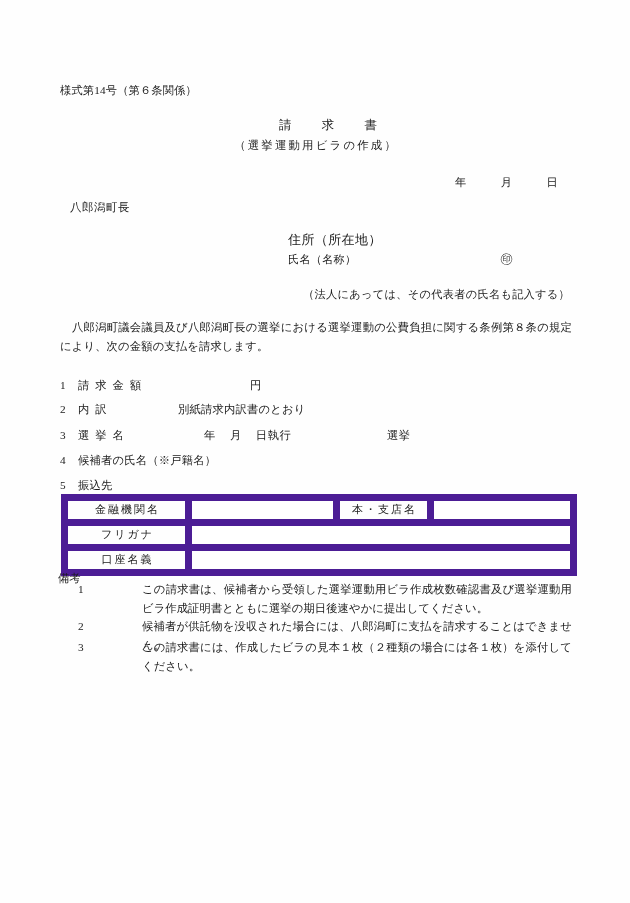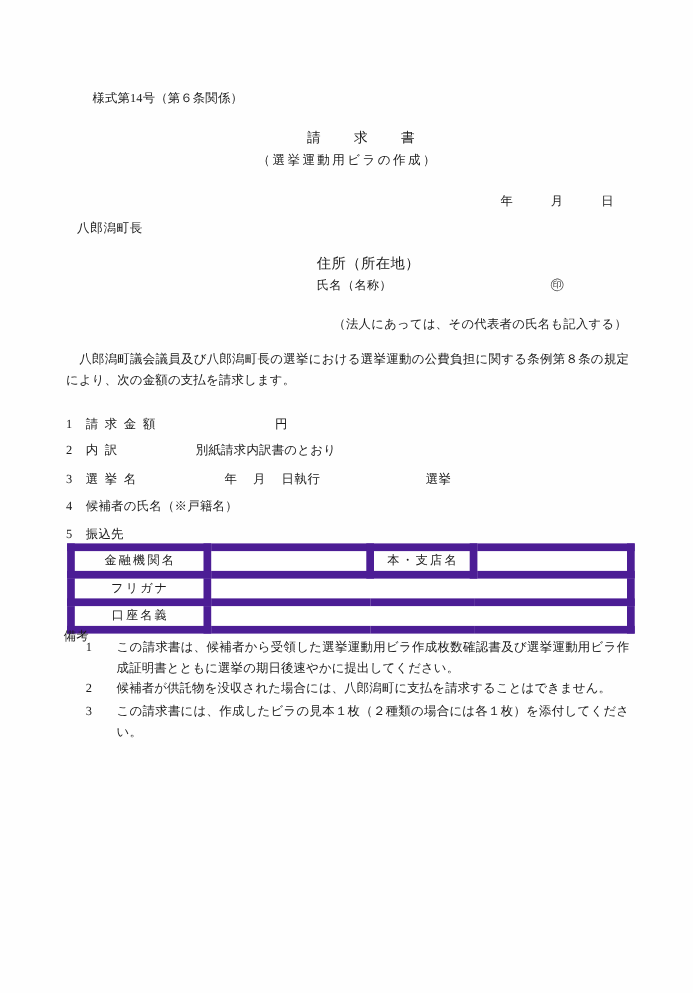--- a/index.html
+++ b/index.html
@@ -18,21 +18,21 @@
     overflow: hidden;
   }
   .page {
     position: absolute;
     inset: 0;
     background: #fefefe;
   }
 
   
   .abs { position: absolute; white-space: nowrap; }
-  .doc-text { font-size: 11.2px; line-height: 1.5; letter-spacing: .2px; margin-left: 24px; }
+  .doc-text { font-size: 11.2px; line-height: 1.5; letter-spacing: .2px; }
 
   
   .form-no {
     left: 60px; top: 82px;
     font-size: 11.2px;
   }
 
   
   .title-main {
     left: 0; right: 0; top: 117px;
@@ -200,20 +200,21 @@
     display: flex;
     gap: 0;
   }
   .remark .rno {
     flex: 0 0 28px;
     text-align: left;
   }
   .remark .rtext {
     flex: 1 1 auto;
     text-align: justify;
+    margin-left: 36px;
   }
   .remark1 { top: 580px; }
   .remark2 { top: 617px; }
   .remark3 { top: 638px; }
 </style>
 </head>
 <body>
 
 <div class="page">
 

